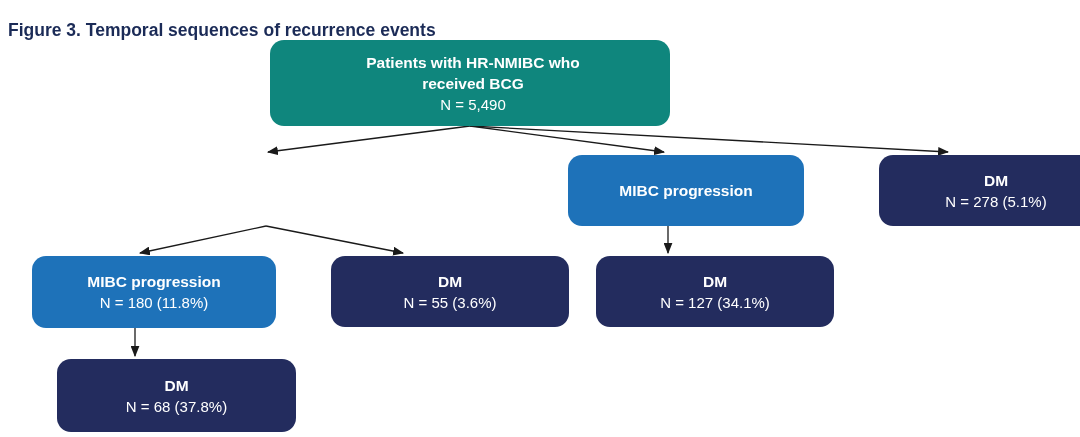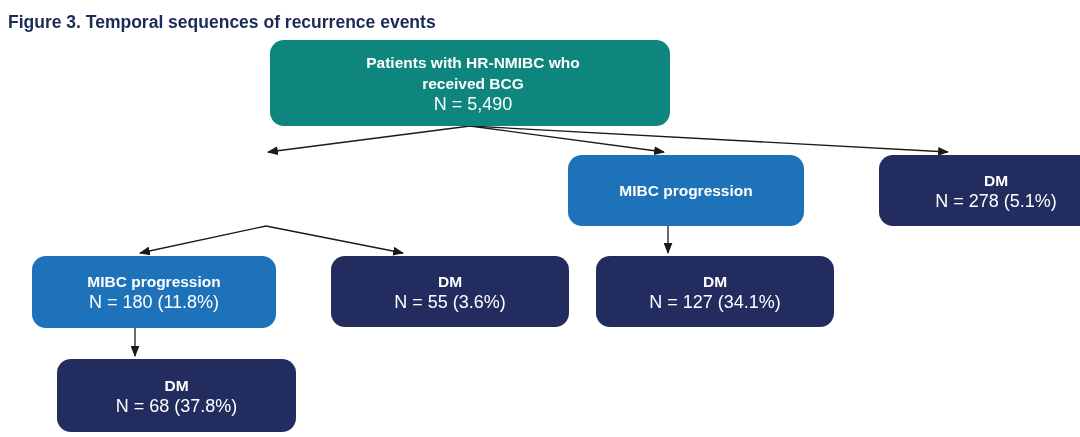--- a/index.html
+++ b/index.html
@@ -11,21 +11,21 @@
   #canvas {
     position: relative;
     width: 1080px;
     height: 437px;
     background: #ffffff;
     overflow: hidden;
   }
   .figure-title {
     position: absolute;
     left: 8px;
-    top: 12px;
+    top: 20px;
     font-size: 17.5px;
     font-weight: bold;
     color: var(--title_text, #1B2B57);
     white-space: nowrap;
   }
   .node {
     position: absolute;
     border-radius: 14px;
     color: #ffffff;
     text-align: center;
@@ -35,21 +35,21 @@
     box-sizing: border-box;
     padding: 6px 10px;
     line-height: 21px;
   }
   .node .label {
     font-weight: bold;
     font-size: 15.5px;
   }
   .node .value {
     font-weight: normal;
-    font-size: 18px;
+    font-size: 15px;
   }
   .teal  { background: var(--teal,  #0F867D); }
   .lblue { background: var(--light_blue, #2BACE2); }
   .blue  { background: var(--blue,  #1E72B9); margin-left: 18px; }
   .navy  { background: var(--navy,  #232C5E); margin-left: 44px; }
 
   #node-root { left: 270px; top: 40px;  width: 400px; height: 86px; padding-left: 16px; }
   #node-root .label { max-width: 270px; margin: 0 auto; }
   #node-nmibc   { left: 147px; top: 155px; width: 237px; height: 71px; }
   #node-mibc1   { left: 550px; top: 155px; width: 236px; height: 71px; }

